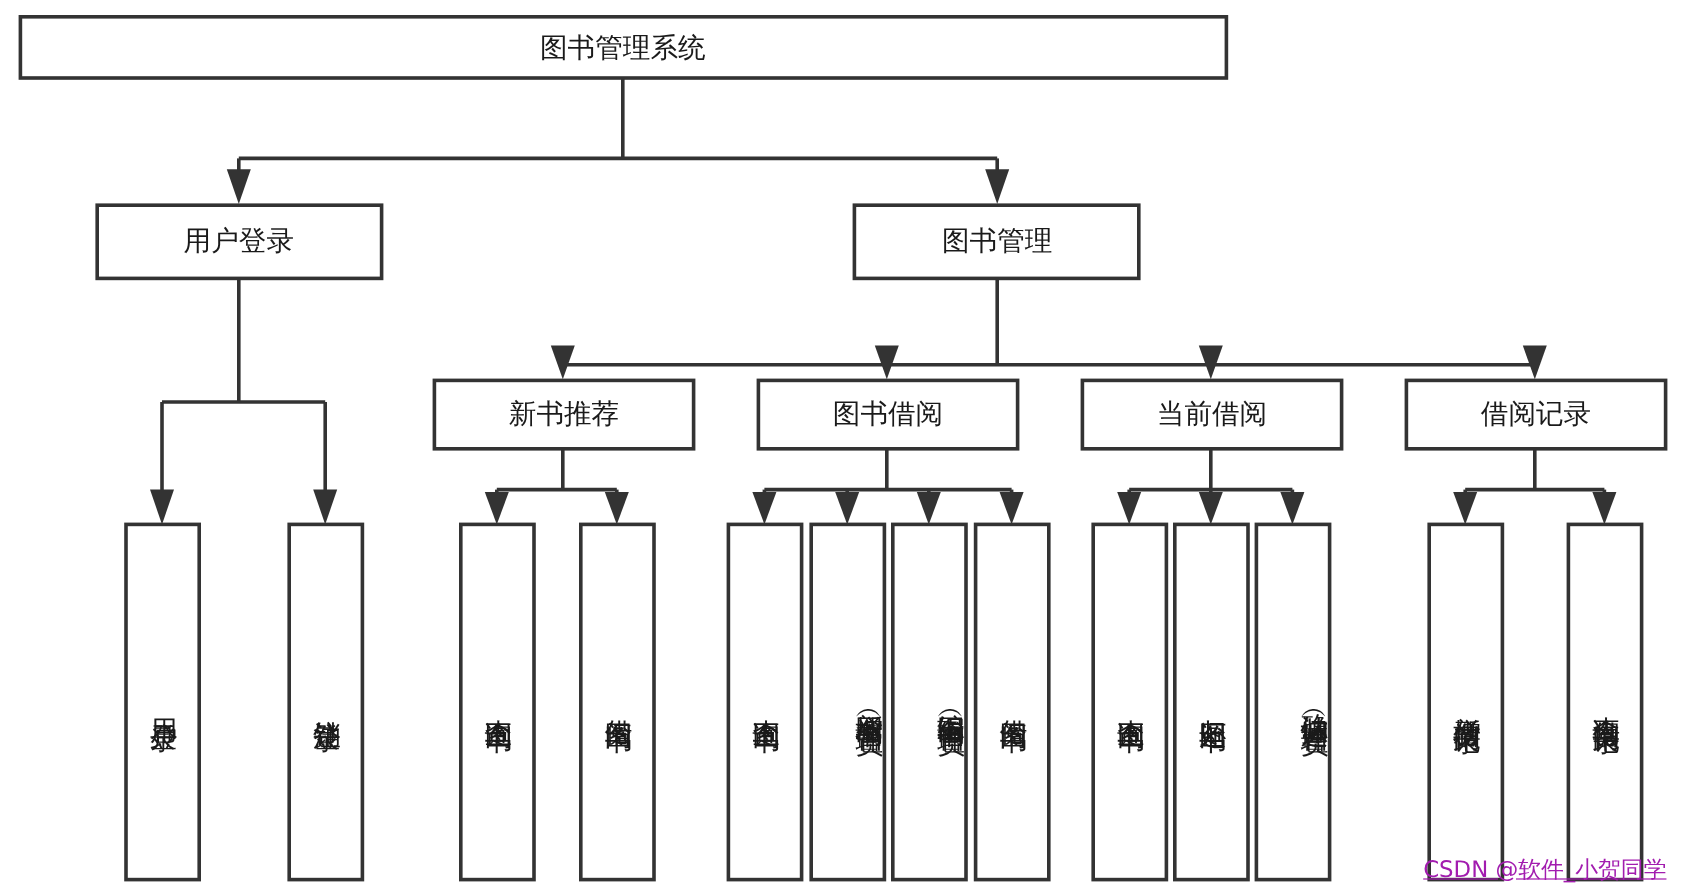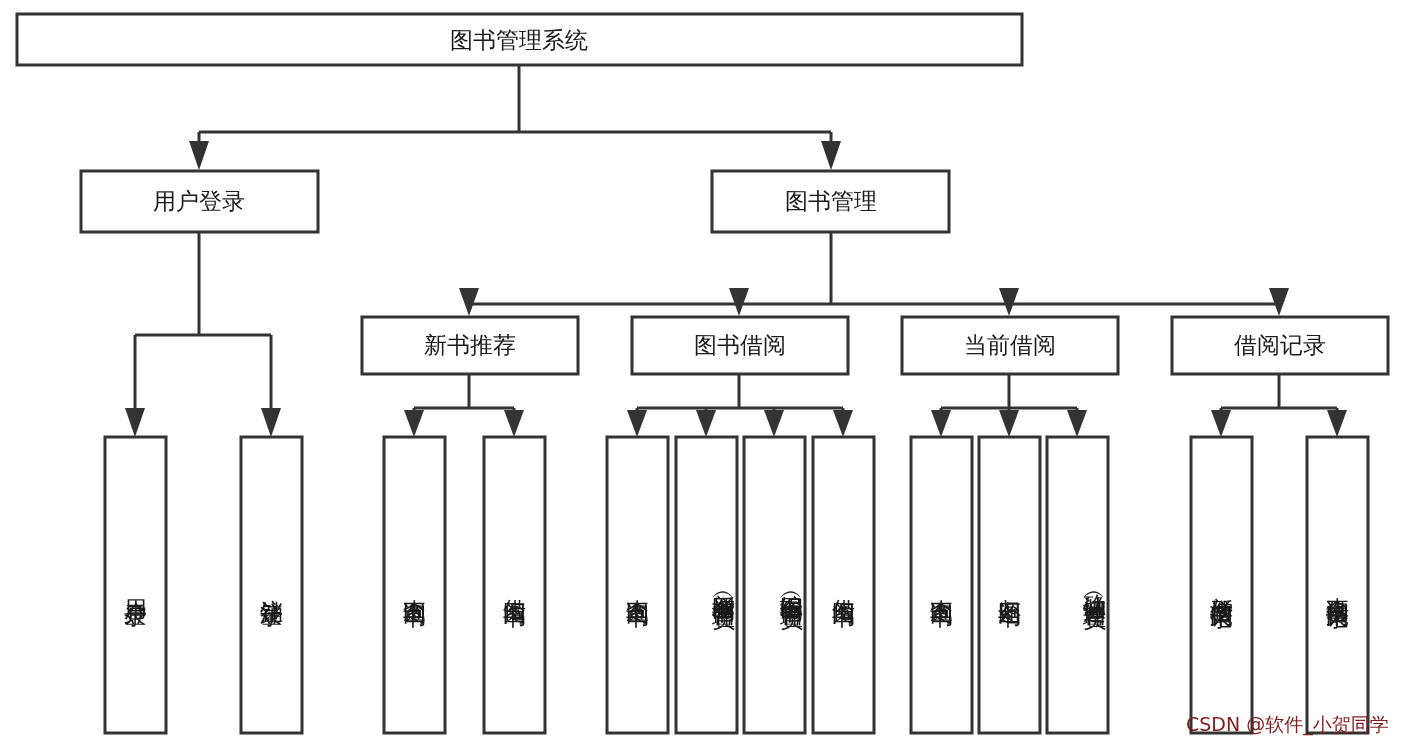--- a/index.html
+++ b/index.html
@@ -62,23 +62,24 @@
     white-space: nowrap;
     text-align: center;
     pointer-events: none;
   }
   .watermark {
     position: absolute;
     left: 1186px;
     top: 712px;
     font-family: "DejaVu Sans", "Liberation Sans", sans-serif;
     font-size: 19px;
-    color: #7f1d1d;
+    color: #a21caf;
     white-space: nowrap;
     pointer-events: none;
+    text-decoration: underline;
   }
 </style>
 </head>
 <body>
 
 <div id="diagram-root">
 
   <svg id="flow" viewBox="0 0 1405 747">
 
     <g>

